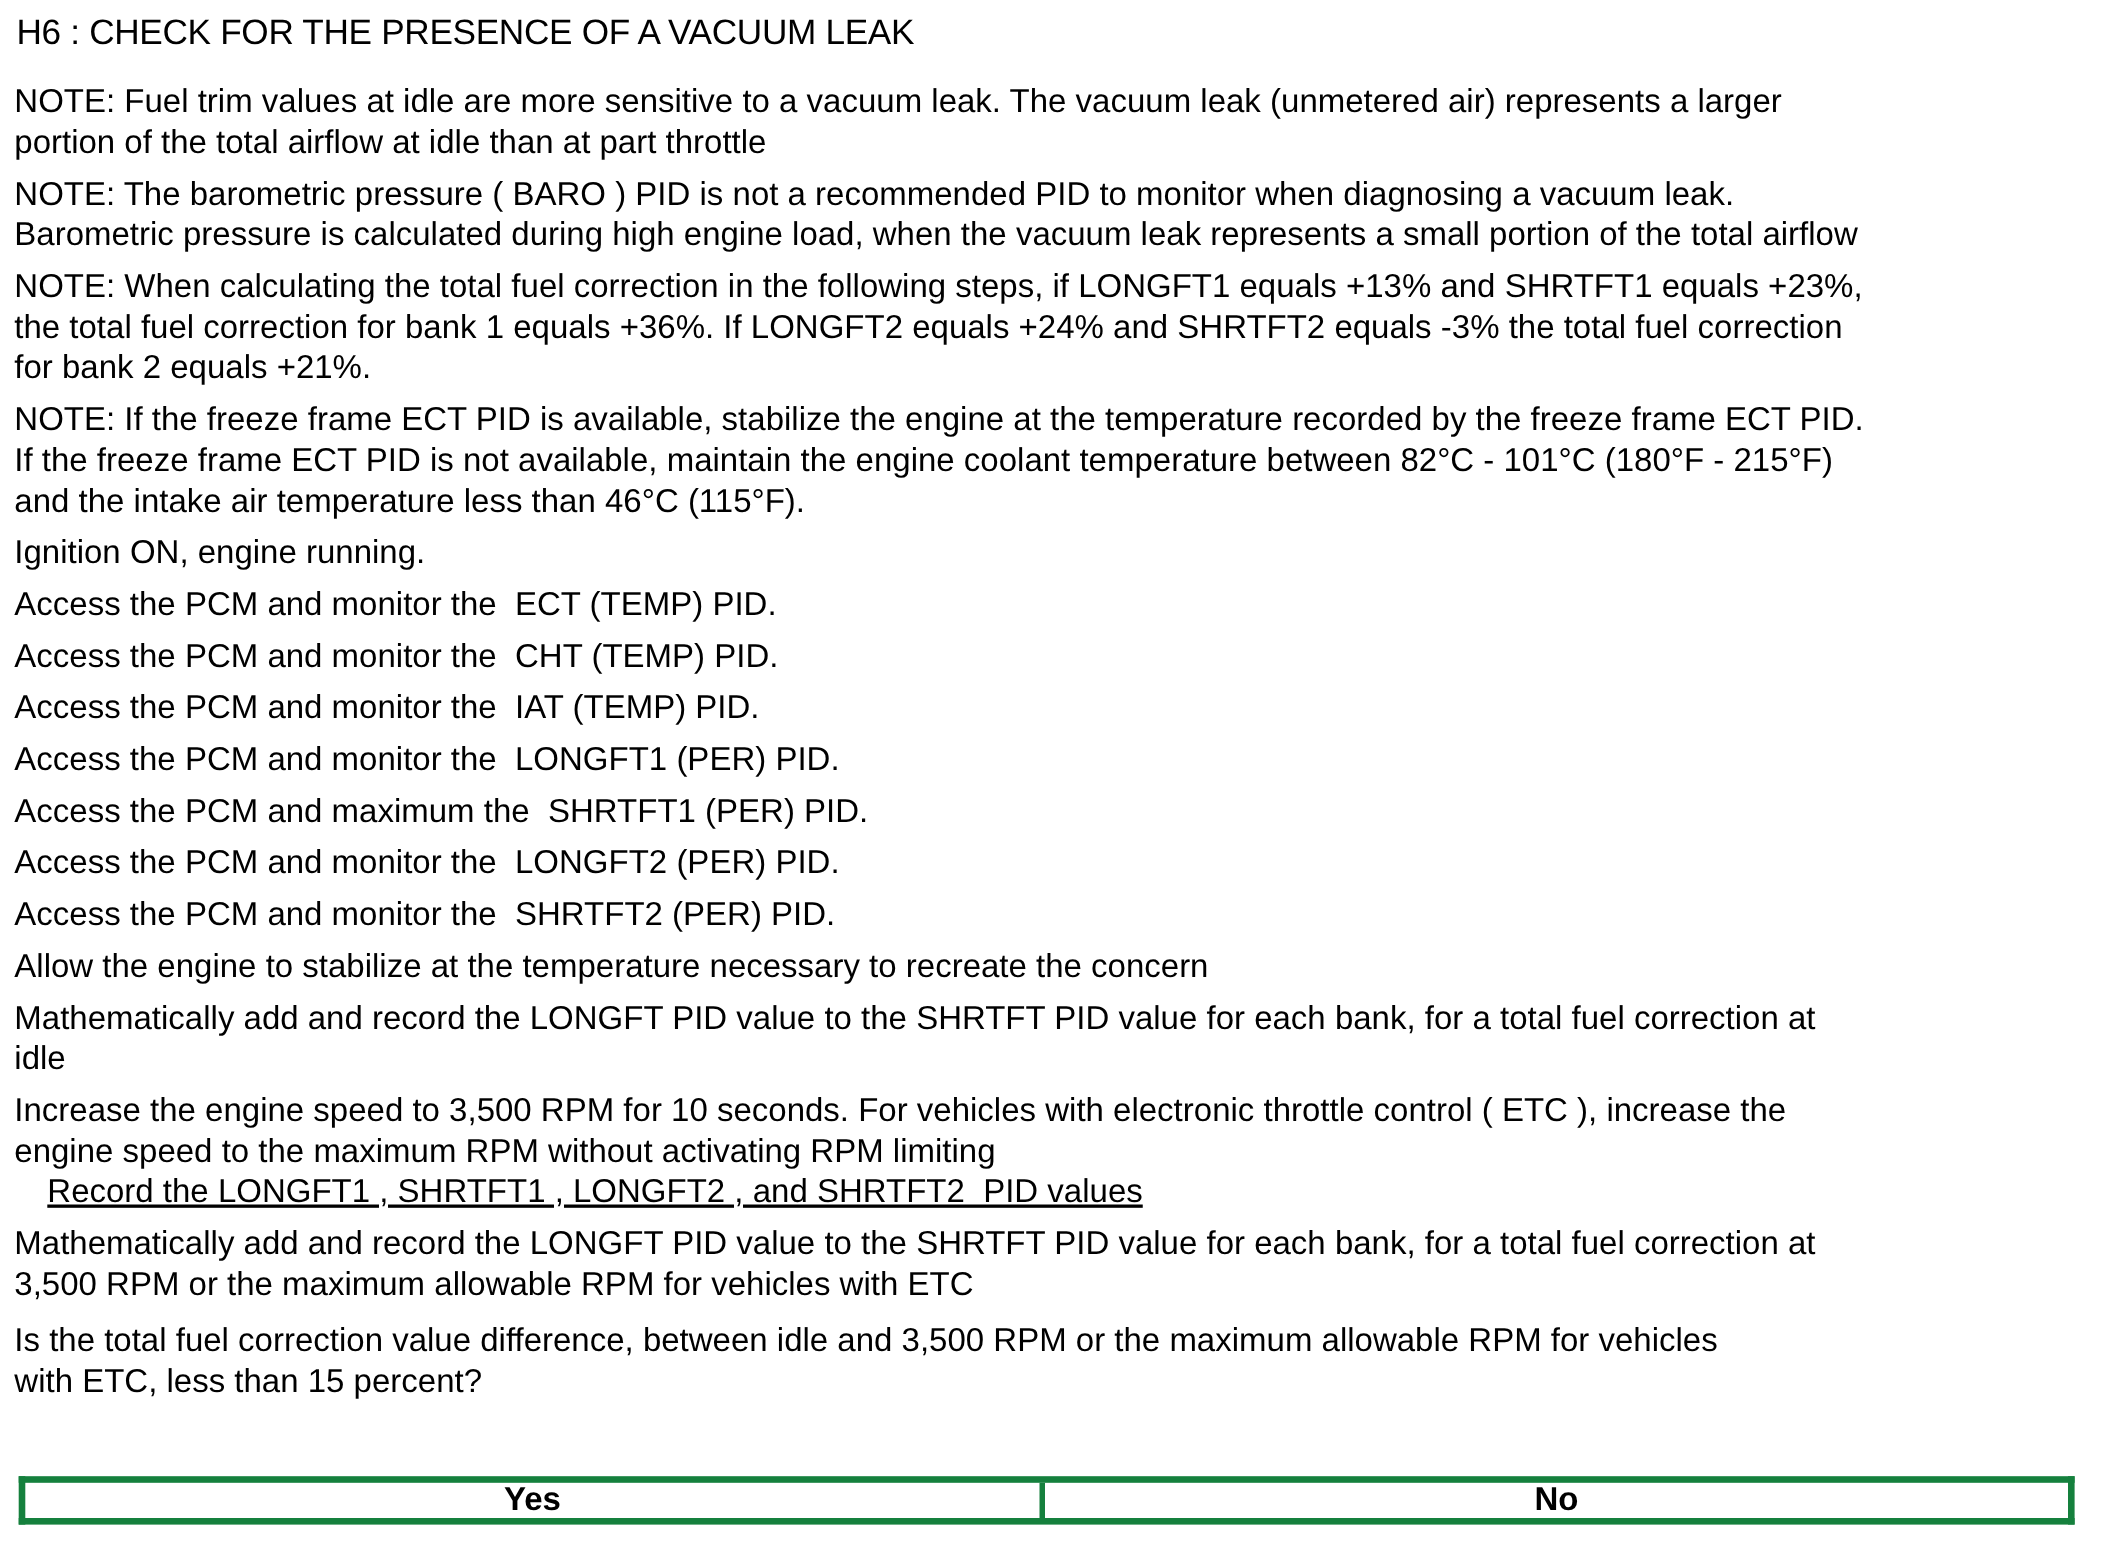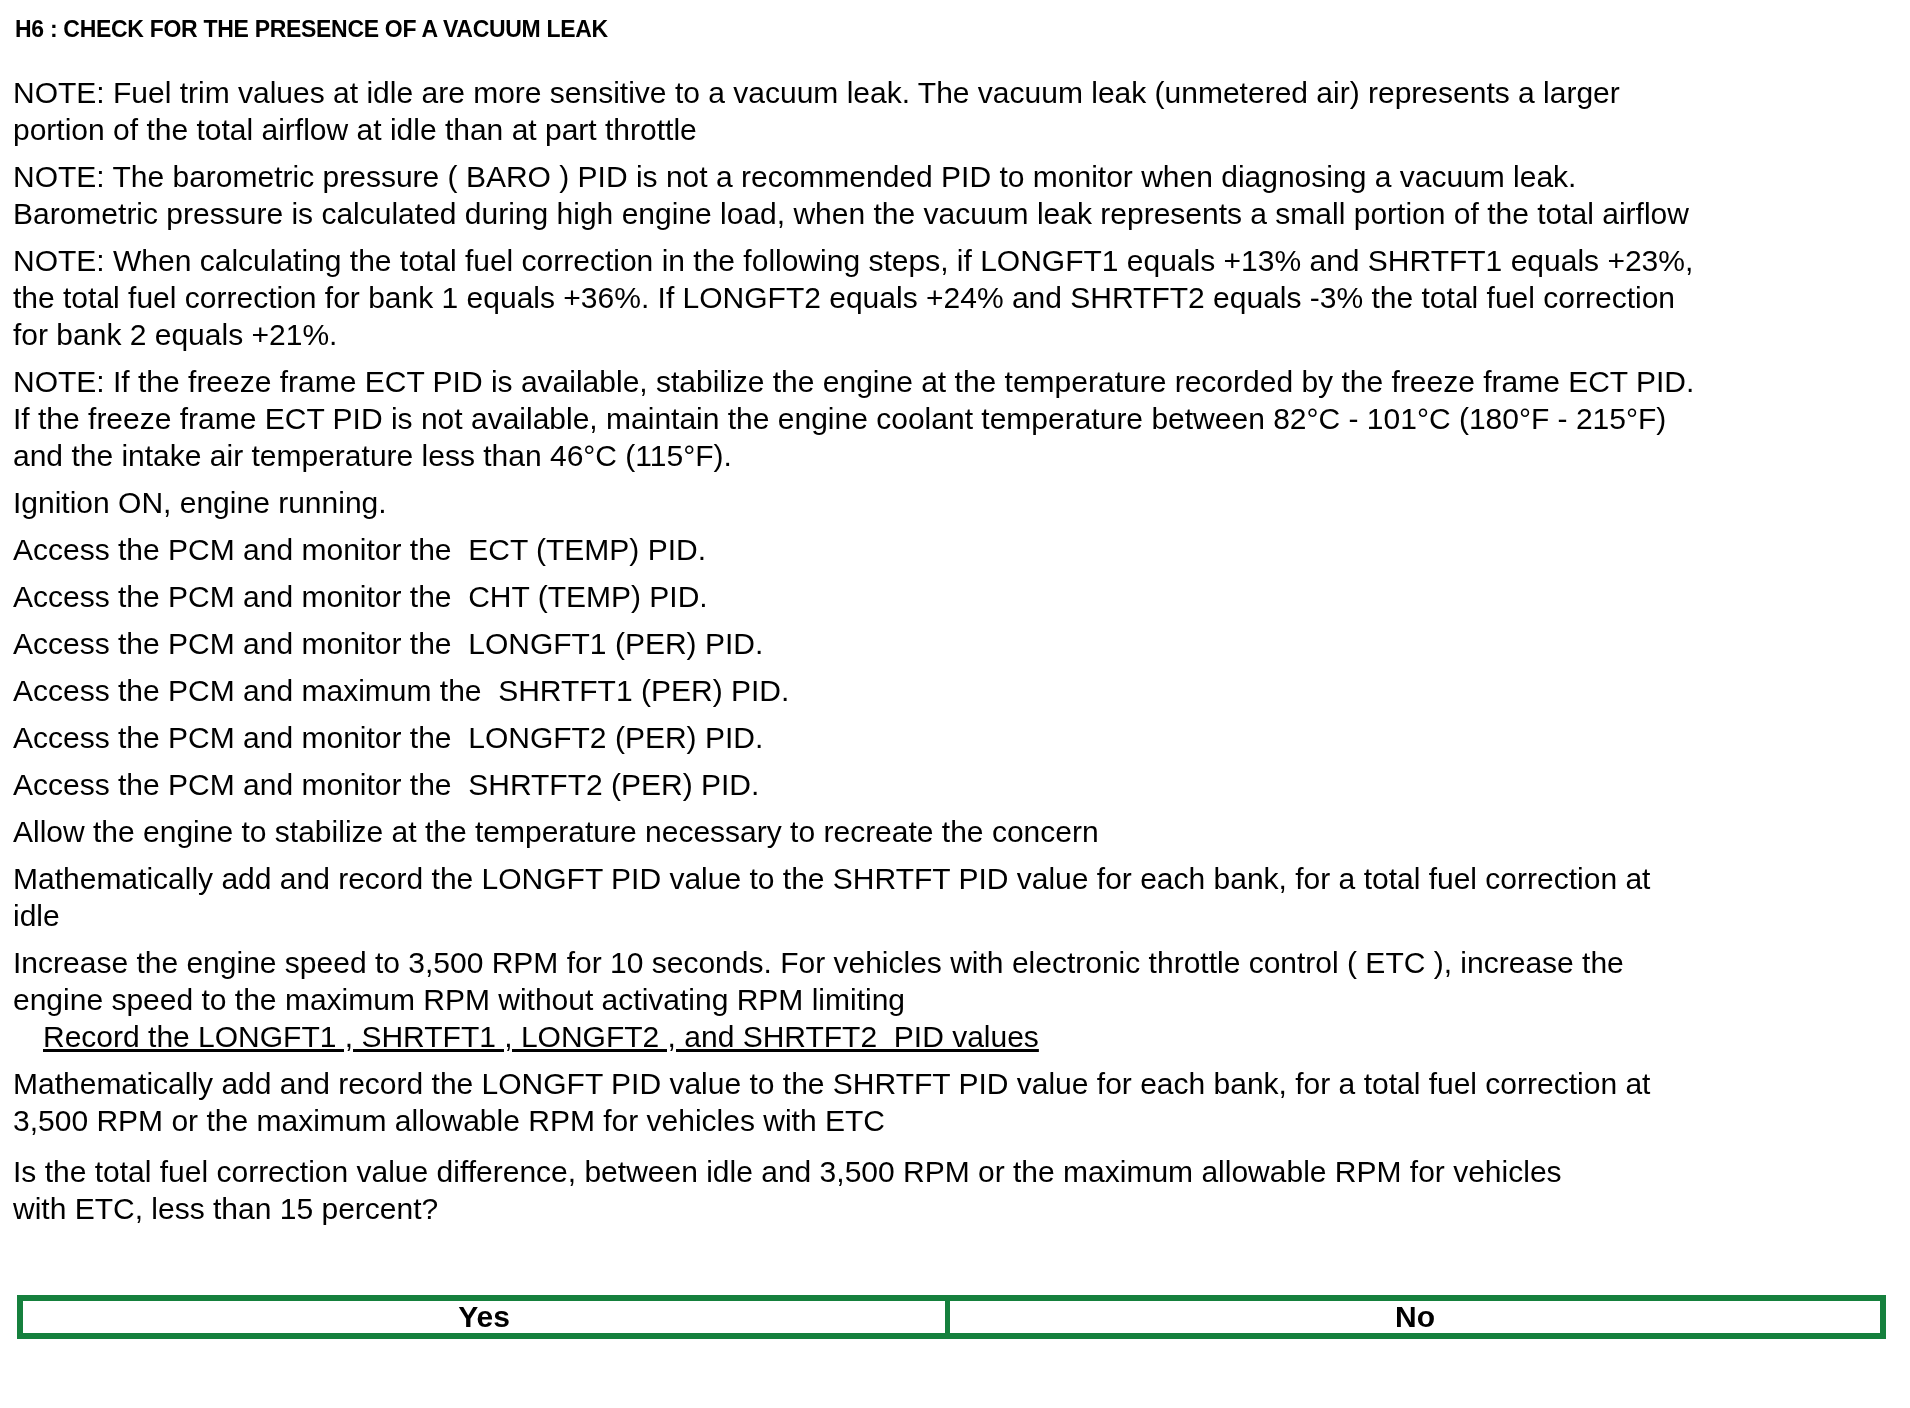--- a/index.html
+++ b/index.html
@@ -11,22 +11,22 @@
     width: 1910px;
     height: 1408px;
     font-family: "Liberation Sans", sans-serif;
     color: #000000;
     overflow: hidden;
   }
   .page {
     padding: 10px 14px 0 13px;
   }
   .doc-title {
-    font-size: 23px;
-    font-weight: bold;
+    font-size: 32px;
+    font-weight: normal;
     letter-spacing: -0.3px;
     line-height: 34px;
     margin: 2px 0 28px 2px;
     white-space: pre-wrap;
   }
   .para {
     font-size: 30px;
     line-height: 37px;
     margin: 10px 0;
   }
@@ -94,20 +94,23 @@
   </div>
 
   <div class="para">
     <div class="line">Access the PCM and monitor the  ECT (TEMP) PID.</div>
   </div>
 
   <div class="para">
     <div class="line">Access the PCM and monitor the  CHT (TEMP) PID.</div>
   </div>
 
+  <div class="para">
+    <div class="line">Access the PCM and monitor the  IAT (TEMP) PID.</div>
+  </div>
 
   <div class="para">
     <div class="line">Access the PCM and monitor the  LONGFT1 (PER) PID.</div>
   </div>
 
   <div class="para">
     <div class="line">Access the PCM and maximum the  SHRTFT1 (PER) PID.</div>
   </div>
 
   <div class="para">

